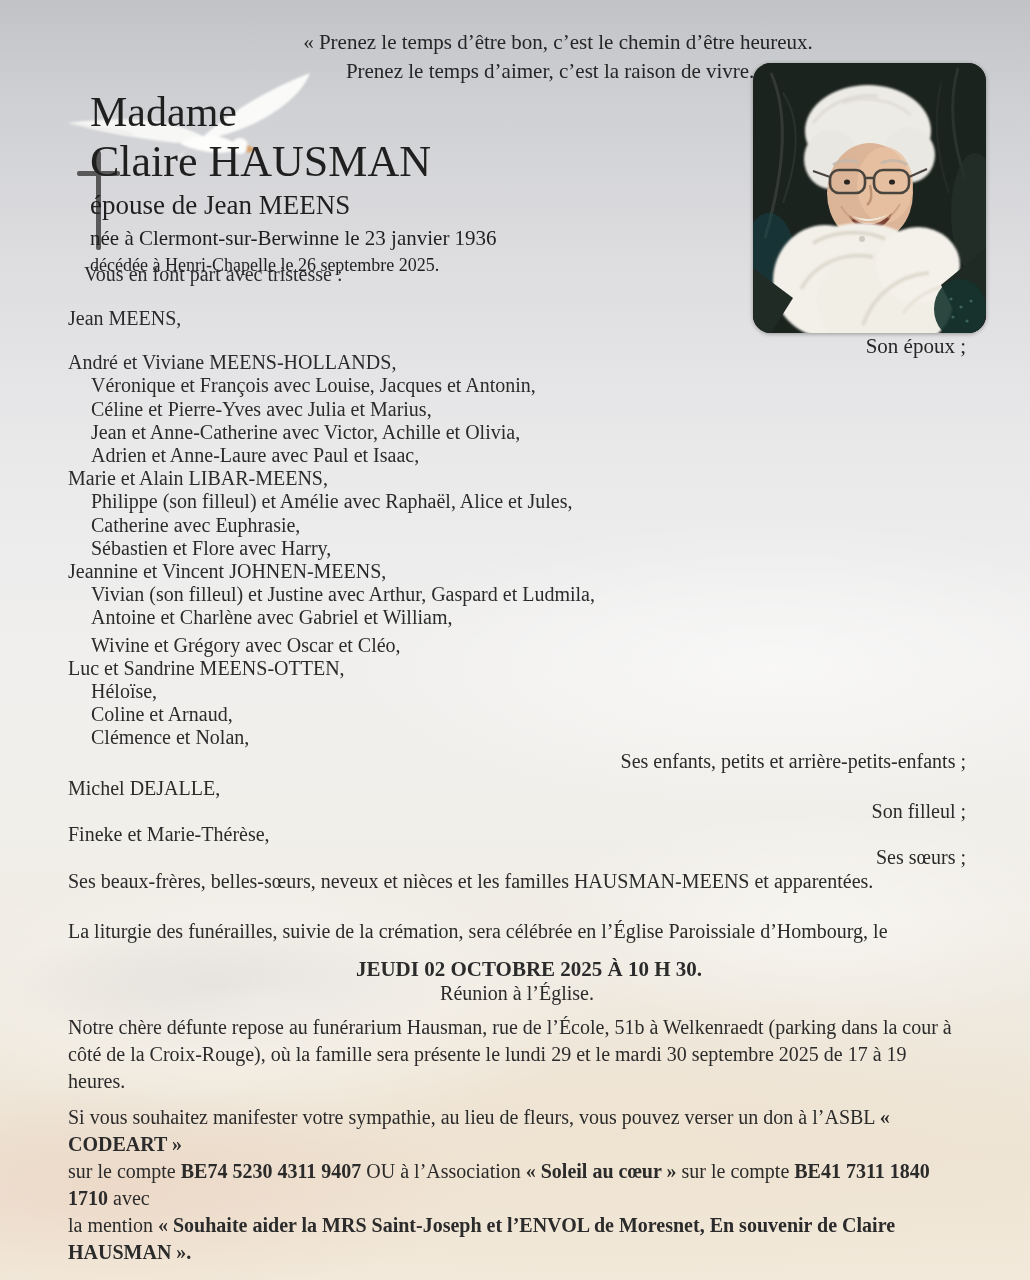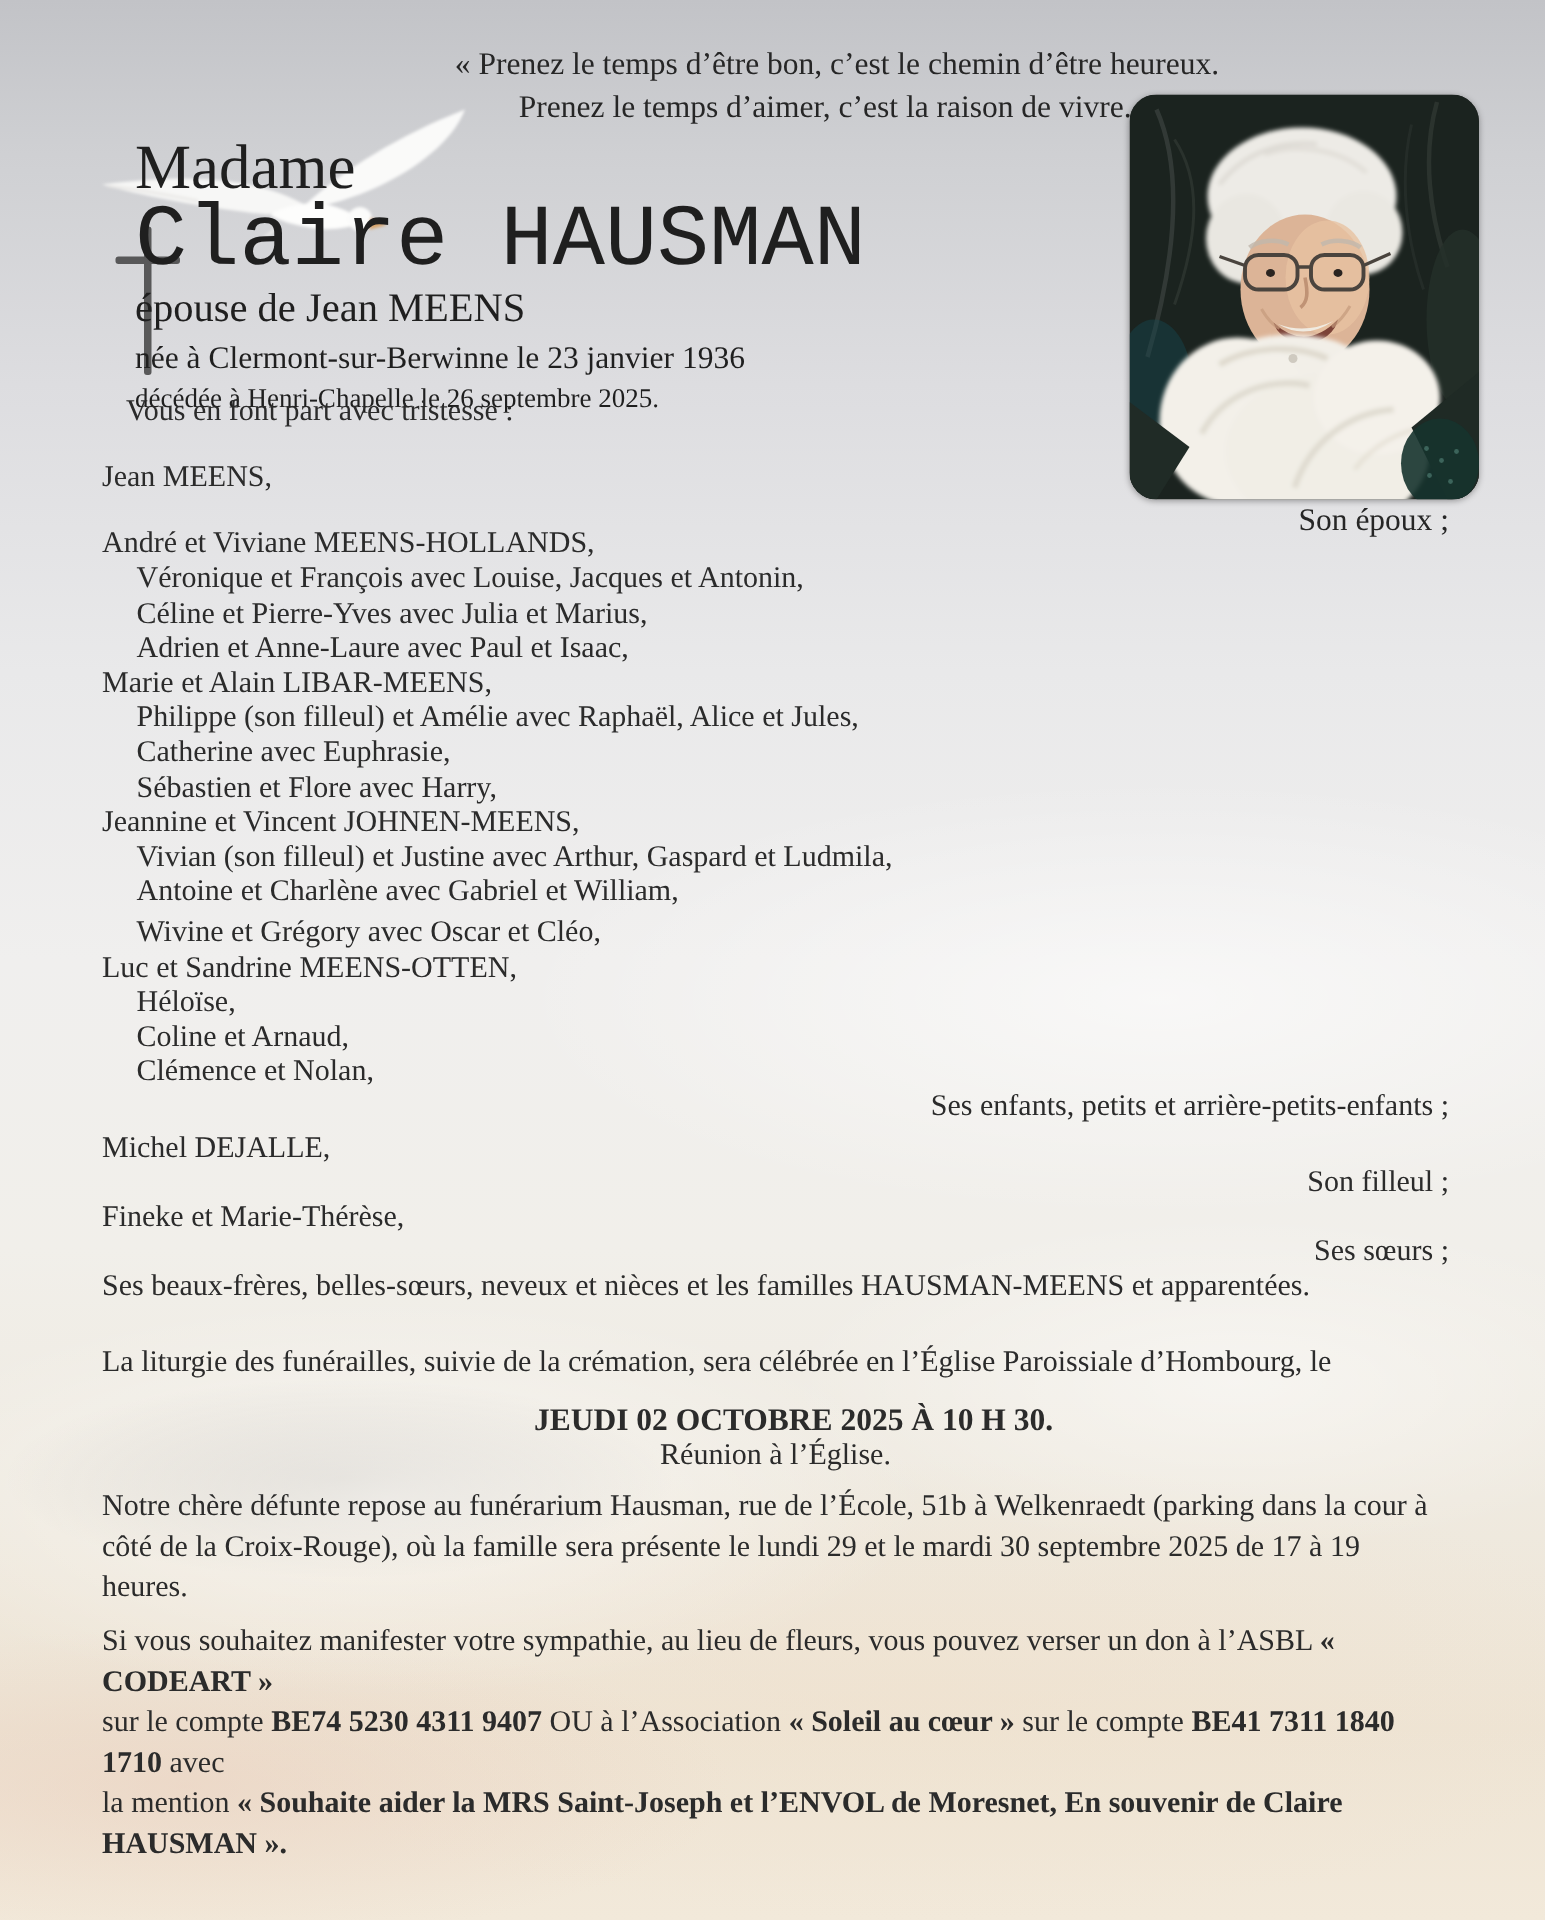--- a/index.html
+++ b/index.html
@@ -25,21 +25,21 @@
 
   .dove { position:absolute; left:52px; top:66px; width:272px; height:118px; }
   .dove svg { width:100%; height:100%; }
 
   .cross { position:absolute; left:77px; top:151px; width:43px; height:99px; opacity:.82; }
   .cross .v { position:absolute; left:19px; top:0; width:5px; height:99px; background:#3d3d3d; border-radius:2px; }
   .cross .h { position:absolute; left:0; top:20px; width:43px; height:5px; background:#3d3d3d; border-radius:2px; }
 
   .title-block { position:absolute; top:88px; left:90px; width:700px; text-align:left; color:#1f1f1f; }
   .t-madame { font-size:42px; line-height:48px; }
-  .t-name   { font-size:58px; line-height:52px;font-family:Liberation Mono, monospace; }
+  .t-name   { font-size:44px; line-height:52px; }
   .t-spouse { font-size:27px; line-height:34px; }
   .t-born   { font-size:21px; line-height:27px; margin-top:3px; }
   .t-died   { font-size:18px; line-height:27px; }
 
   .photo {
     position:absolute; left:753px; top:63px; width:233px; height:270px;
     border-radius:18px; overflow:hidden;
     box-shadow:0 0 0 2px #2e2e2e inset, 0 1px 4px rgba(0,0,0,.35);
   }
   .photo svg { display:block; width:100%; height:100%; }
@@ -173,20 +173,21 @@
   <div class="photo-caption">Son époux ;</div>
 
   <div class="content">
     <div class="intro">Vous en font part avec tristesse :</div>
 
     <div class="family" id="family-list">
         <div class="line g-lg">Jean MEENS,</div>
         <div class="line g-lg">André et Viviane MEENS-HOLLANDS,</div>
         <div class="line ind">Véronique et François avec Louise, Jacques et Antonin,</div>
         <div class="line ind">Céline et Pierre-Yves avec Julia et Marius,</div>
+        <div class="line ind">Jean et Anne-Catherine avec Victor, Achille et Olivia,</div>
         <div class="line ind">Adrien et Anne-Laure avec Paul et Isaac,</div>
         <div class="line">Marie et Alain LIBAR-MEENS,</div>
         <div class="line ind">Philippe (son filleul) et Amélie avec Raphaël, Alice et Jules,</div>
         <div class="line ind">Catherine avec Euphrasie,</div>
         <div class="line ind">Sébastien et Flore avec Harry,</div>
         <div class="line">Jeannine et Vincent JOHNEN-MEENS,</div>
         <div class="line ind">Vivian (son filleul) et Justine avec Arthur, Gaspard et Ludmila,</div>
         <div class="line ind">Antoine et Charlène avec Gabriel et William,</div>
         <div class="line ind g-sm">Wivine et Grégory avec Oscar et Cléo,</div>
         <div class="line">Luc et Sandrine MEENS-OTTEN,</div>

